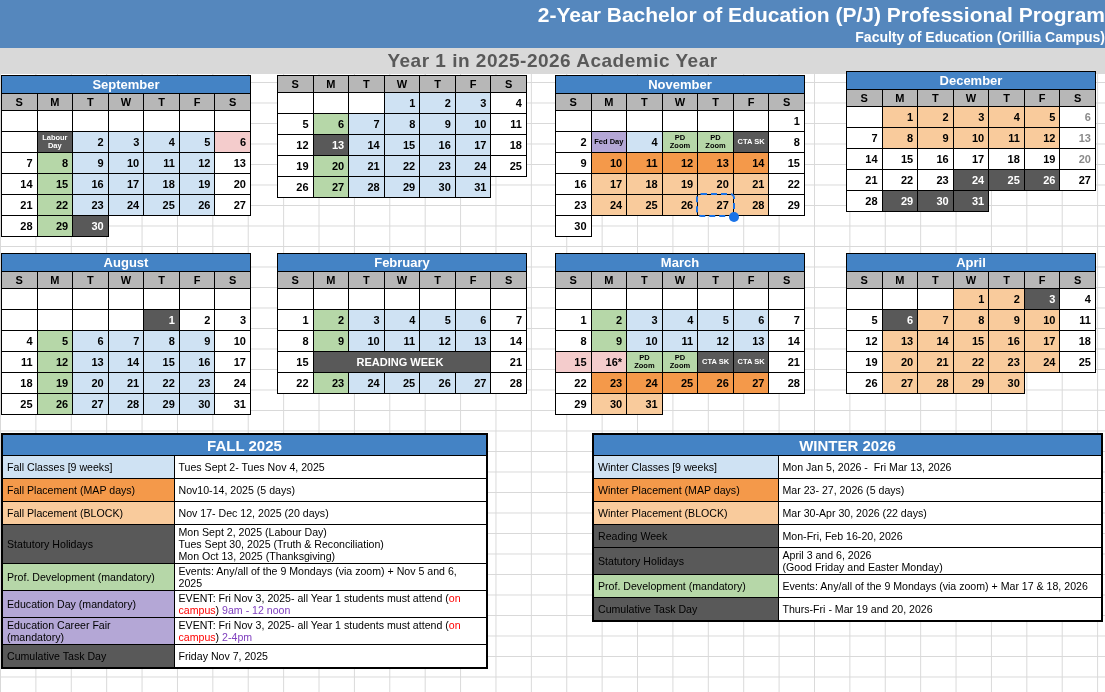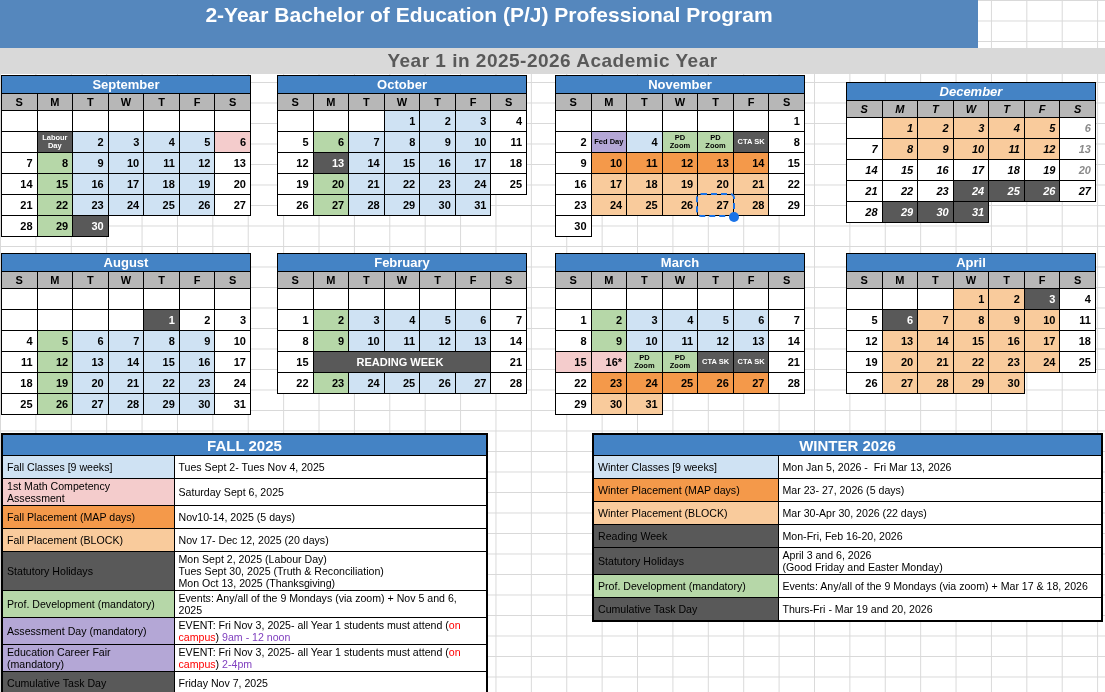--- a/index.html
+++ b/index.html
@@ -1,21 +1,21 @@
 <!DOCTYPE html>
 <html><head>
 <meta charset="utf-8">
 <style>
   html,body{margin:0;padding:0;background:#fff;font-family:"Liberation Sans",sans-serif;}
   .sheet{position:relative;width:1105px;height:692px;overflow:hidden;background:#fff;
     background-image:linear-gradient(to right,#d9d9d9 1px,transparent 1px),
                      linear-gradient(to bottom,#d9d9d9 1px,transparent 1px);
     background-size:35.4px 20.5px;}
   
-  .banner{position:absolute;left:0;top:0;width:978px;height:48px;background:#5587bd;color:#fff;text-align:center;}
+  .banner{position:absolute;left:0;top:0;width:1105px;height:48px;background:#5587bd;color:#fff;text-align:right;}
   .banner .title{font-size:21px;font-weight:bold;line-height:27px;padding-top:1px;}
   .banner .subtitle{font-size:14px;font-weight:bold;line-height:18px;}
   .yearline{position:absolute;left:0;top:48px;width:1105px;height:26px;background:#d9d9d9;color:#595959;
     font-size:19px;font-weight:bold;text-align:center;line-height:26px;letter-spacing:.5px;}
   
   .month{position:absolute;width:249px;}
   table.cal{border-collapse:collapse;table-layout:fixed;width:249px;background:transparent;}
   .cal th.mh{background:#4483c5;color:#fff;font-size:13px;font-weight:bold;height:17px;border:1px solid #000;padding:0;}
   .cal th.dh{background:#b7b7b7;color:#000;font-size:11px;font-weight:bold;height:16px;border:1px solid #000;padding:0;}
   .cal td{border:1px solid #000;height:20px;font-size:11px;font-weight:bold;text-align:right;
@@ -43,20 +43,21 @@
   .ev td.val{white-space:pre-wrap;height:20px;}
   .seg-red{color:#f00;}
   .seg-violet{color:#8040bf;}
 </style>
 </head>
 <body>
 
 <div class="sheet">
   <div class="banner">
     <div class="title">2-Year Bachelor of Education (P/J) Professional Program</div>
+    <div class="subtitle">Faculty of Education (Orillia Campus)</div>
   </div>
   <div class="yearline">Year 1 in 2025-2026 Academic Year</div>
 
   <div class="month" style="left: 1px; top: 75px;">
       <table class="cal">
         <colgroup>
           <col style="width:35.57px">
           <col style="width:35.57px">
           <col style="width:35.57px">
           <col style="width:35.57px">
@@ -140,23 +141,20 @@
           <col style="width:35.57px">
           <col style="width:35.57px">
           <col style="width:35.57px">
           <col style="width:35.57px">
           <col style="width:35.57px">
           <col style="width:35.57px">
           <col style="width:35.57px">
         </colgroup>
         <tbody>
           <tr>
-            <th class="mh" colspan="7">October</th>
-          </tr>
-          <tr>
             <th class="dh">S</th>
             <th class="dh">M</th>
             <th class="dh">T</th>
             <th class="dh">W</th>
             <th class="dh">T</th>
             <th class="dh">F</th>
             <th class="dh">S</th>
           </tr>
           <tr>
             <td class=""><span></span></td>
@@ -280,21 +278,21 @@
             <td class="nb"><span></span></td>
             <td class="nb"><span></span></td>
             <td class="nb"><span></span></td>
             <td class="nb"><span></span></td>
             <td class="nb"><span></span></td>
             <td class="nb"><span></span></td>
           </tr>
         </tbody>
       </table>
     </div>
-  <div class="month" style="left: 846px; top: 82px; font-style: italic;">
+  <div class="month" style="left: 846px; top: 71px;">
       <table class="cal">
         <colgroup>
           <col style="width:35.57px">
           <col style="width:35.57px">
           <col style="width:35.57px">
           <col style="width:35.57px">
           <col style="width:35.57px">
           <col style="width:35.57px">
           <col style="width:35.57px">
         </colgroup>
@@ -670,43 +668,39 @@
         </colgroup>
         <tbody>
           <tr>
             <td class="hdr" colspan="2">FALL 2025</td>
           </tr>
           <tr>
             <td class="lbl c-blue">Fall Classes [9 weeks]</td>
             <td class="val"><span>Tues Sept 2- Tues Nov 4, 2025</span></td>
           </tr>
           <tr>
-            <td class="lbl c-pink">1st Math Competency Assessment</td>
-            <td class="val"><span>Saturday Sept 6, 2025</span></td>
-          </tr>
-          <tr>
             <td class="lbl c-orange">Fall Placement (MAP days)</td>
             <td class="val"><span>Nov10-14, 2025 (5 days)</span></td>
           </tr>
           <tr>
             <td class="lbl c-lorange">Fall Placement (BLOCK)</td>
             <td class="val"><span>Nov 17- Dec 12, 2025 (20 days)</span></td>
           </tr>
           <tr>
             <td class="lbl c-dark">Statutory Holidays</td>
             <td class="val"><span>Mon Sept 2, 2025 (Labour Day)
 Tues Sept 30, 2025 (Truth &amp; Reconciliation)
 Mon Oct 13, 2025 (Thanksgiving)</span></td>
           </tr>
           <tr>
             <td class="lbl c-green">Prof. Development (mandatory)</td>
             <td class="val"><span>Events: Any/all of the 9 Mondays (via zoom) + Nov 5 and 6, 2025</span></td>
           </tr>
           <tr>
-            <td class="lbl c-purple">Assessment Day (mandatory)</td>
+            <td class="lbl c-purple">Education Day (mandatory)</td>
             <td class="val"><span>EVENT: Fri Nov 3, 2025- all Year 1 students must attend (</span><span class="seg-red">on campus</span><span>) </span><span class="seg-violet">9am - 12 noon</span></td>
           </tr>
           <tr>
             <td class="lbl c-purple">Education Career Fair (mandatory)</td>
             <td class="val"><span>EVENT: Fri Nov 3, 2025- all Year 1 students must attend (</span><span class="seg-red">on campus</span><span>) </span><span class="seg-violet">2-4pm</span></td>
           </tr>
           <tr>
             <td class="lbl c-dark">Cumulative Task Day</td>
             <td class="val"><span>Friday Nov 7, 2025</span></td>
           </tr>

